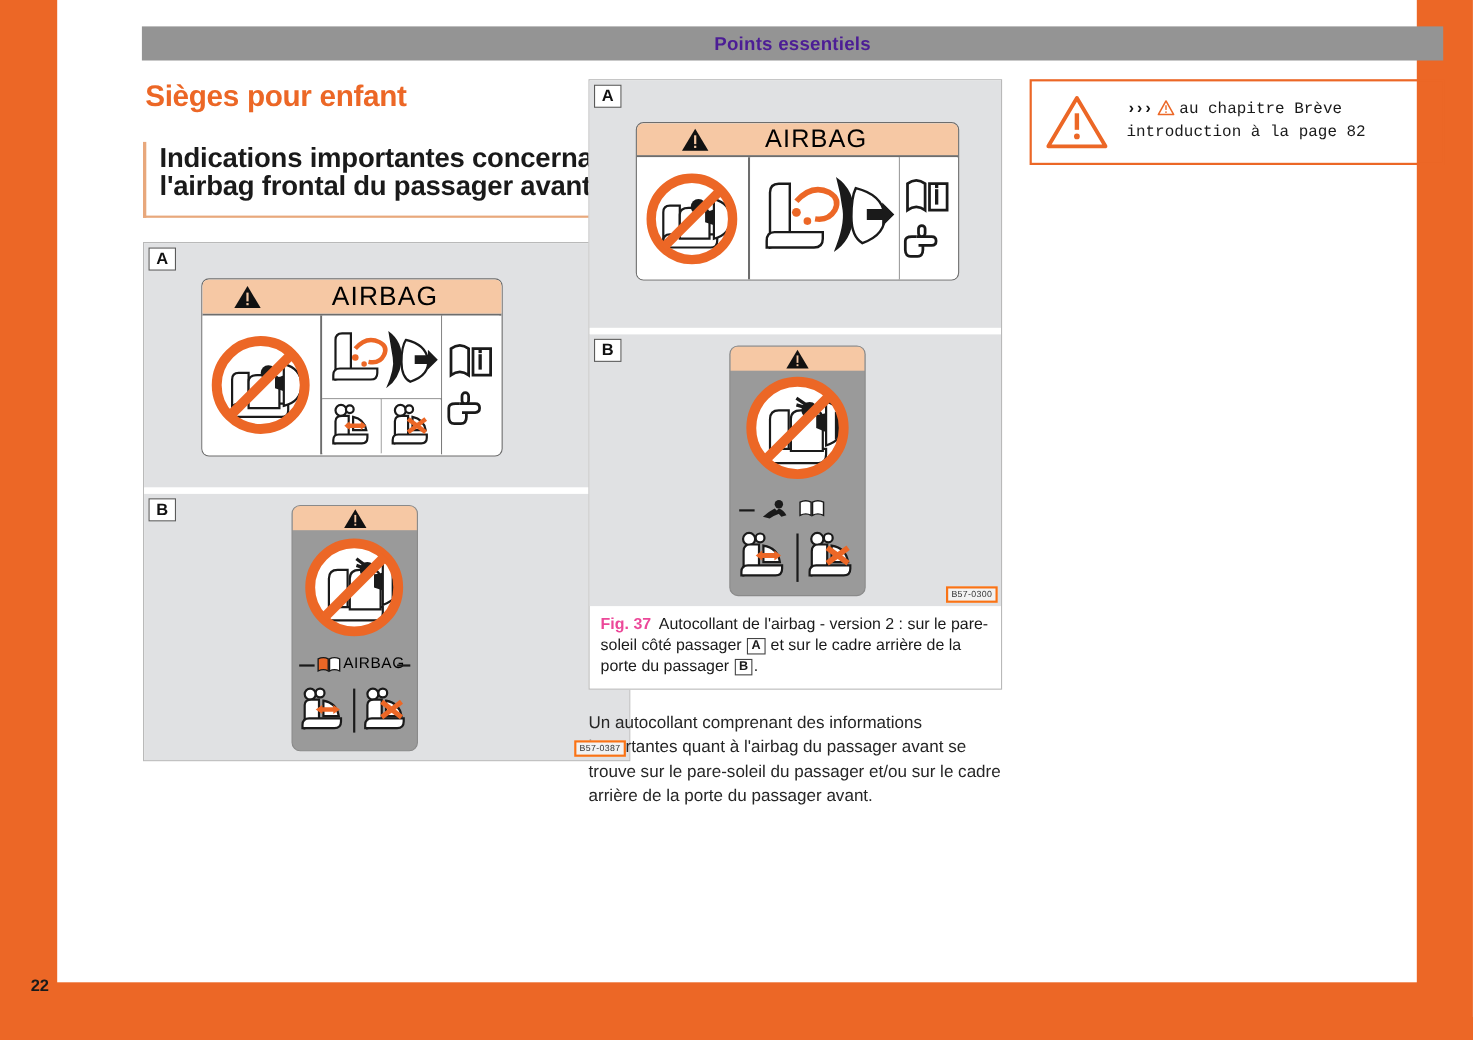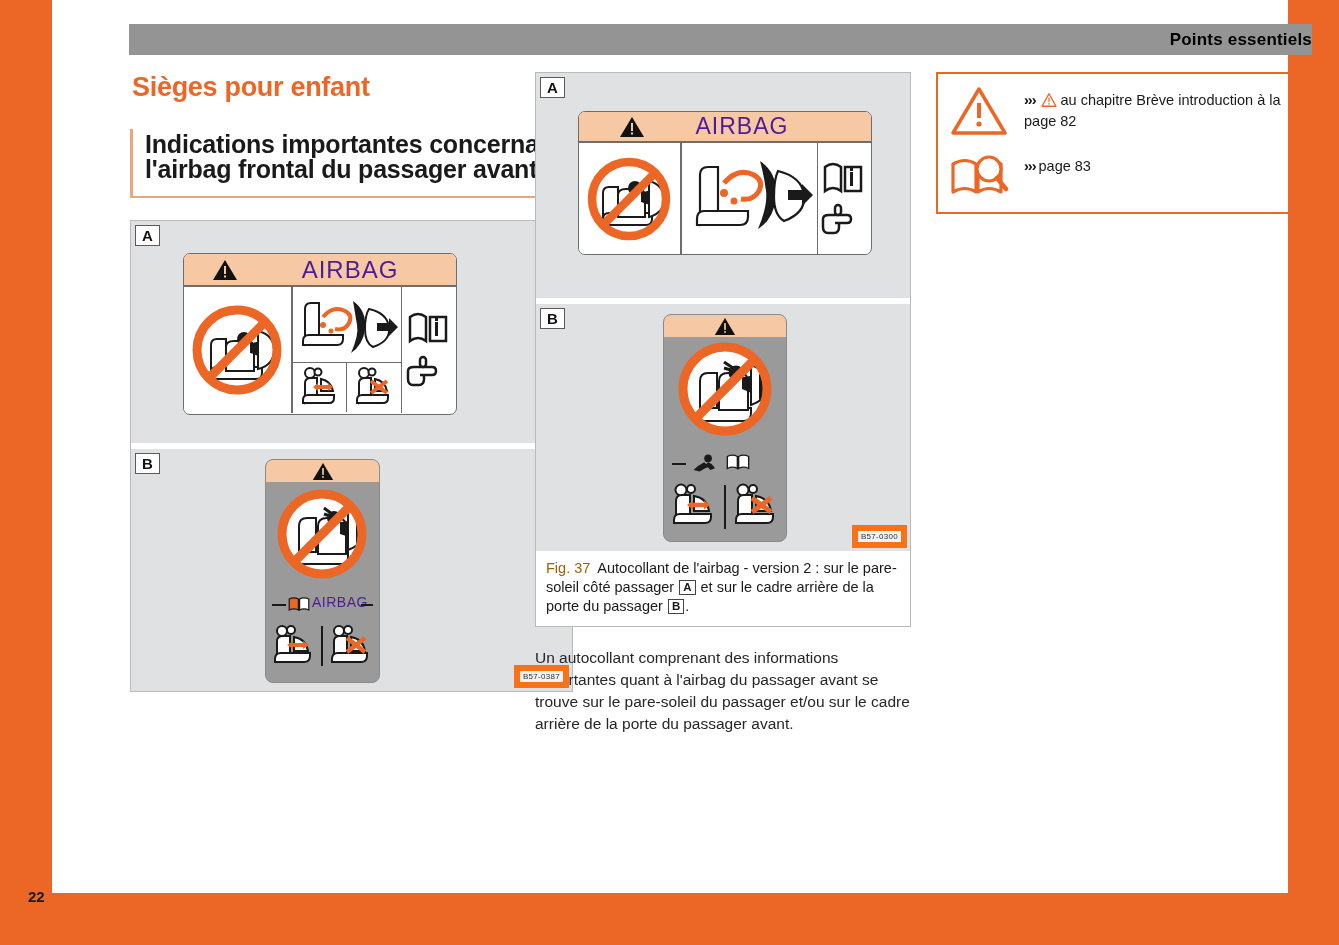--- a/index.html
+++ b/index.html
@@ -20,22 +20,22 @@
     font-size:15px;font-weight:700;color:#1a1a1a;
     letter-spacing:-0.2px;
   }
   
   #header-bar{
     position:absolute;left:77px;top:24px;width:1183px;height:31px;
     background:#949494;
   }
   #header-title{
     position:absolute;left:0;top:0;width:100%;height:31px;
-    line-height:31px;text-align:right;
-    color:#000000;font-size:17px;font-weight:700;letter-spacing:.2px;
+    line-height:31px;text-align:center;
+    color:#4c1d95;font-size:17px;font-weight:700;letter-spacing:.2px;
   }
 
   
   .col{position:absolute;top:72px;}
   #col-left{left:78px;width:443px;}
   #col-mid{left:483px;width:376px;}
   #col-right{left:884px;width:377px;}
 
   
   #chapter-title{
@@ -56,62 +56,62 @@
   .fig-img{position:relative;background:#e0e1e3;overflow:hidden;}
   .fig-split{height:6px;background:#ffffff;}
   .panel-tag{
     position:absolute;left:4px;top:4px;
     background:#ffffff;border:1px solid #5a5a5a;
     font-size:15px;font-weight:700;color:#111;
     padding:0 6px;line-height:19px;height:19px;z-index:6;
   }
   .img-code{
     position:absolute;right:3px;bottom:3px;
-    background:#f2f2f2;border:6px solid #f97316;
+    background:#f2f2f2;border:2px solid #f97316;
     font-family:"Liberation Sans", sans-serif;
     font-size:8px;color:#333;padding:0 3px;line-height:11px;z-index:6;
     letter-spacing:.3px;
   }
   .caption{
     padding:8px 10px 10px 10px;
     font-size:14.5px;line-height:19px;color:#1a1a1a;
   }
-  .caption .fignum{color:#a16207;font-weight:400;margin-right:7px;}
+  .caption .fignum{color:#ec4899;font-weight:700;margin-right:7px;}
   .keybox{
     display:inline-block;border:1px solid #444;padding:0 3px;
     font-size:11.5px;font-weight:700;line-height:13px;
     vertical-align:1px;margin:0 1px;
   }
 
   
   .body-text{
     font-size:15.5px;line-height:22px;color:#262626;margin-top:20px;
   }
 
   
   #ref-box{
     border:2px solid #EC6726;padding:12px 14px 12px 10px;
-    display:flex;flex-direction:column;gap:16px;
+    display:flex;flex-direction:row;gap:16px;font-family:Liberation Mono, monospace;
   }
   .ref-row{display:flex;align-items:flex-start;gap:14px;}
   .ref-icon{width:62px;flex:0 0 62px;display:flex;justify-content:center;}
   .ref-text{font-size:14.5px;line-height:21px;color:#1a1a1a;padding-top:4px;}
   .chev{color:#111;font-weight:700;letter-spacing:-1px;margin-right:3px;}
 
   
   .sticker{position:absolute;}
   .sticker-band{background:#F6C8A4;}
   .st-wrap{border:1.5px solid #6d6d6d;border-radius:7px;overflow:hidden;background:#fff;}
   .cellgrid{display:flex;}
   .cell{background:#ffffff;position:relative;}
   .vdiv{width:1.5px;background:#6d6d6d;}
   .hdiv{height:1.5px;background:#6d6d6d;}
   .airbag-word{
     font-family:"Liberation Sans", sans-serif;
-    font-weight:400;color:#4c1d95;text-align:center;
+    font-weight:400;color:#000000;text-align:center;
   }
   .vert-sticker{
     border:1.5px solid #8a8a8a;border-radius:8px;background:#9a9a9a;overflow:hidden;
   }
 </style>
 </head>
 <body>
 
 <div id="page">
 
@@ -455,32 +455,19 @@
         </div>
         <div class="ref-text">
           <span class="chev">›››</span><svg width="16" height="14" viewBox="0 0 20 18" style="vertical-align:-2px;margin:0 4px 0 2px;">
               <polygon points="10,1 19,17 1,17" fill="none" stroke="#EC6726" stroke-width="1.8" stroke-linejoin="round"></polygon>
               <rect x="9.2" y="6" width="1.6" height="5.5" fill="#EC6726"></rect>
               <circle cx="10" cy="14" r="1" fill="#EC6726"></circle>
             </svg><span>au chapitre Brève introduction à la page 82</span>
         </div>
       </div>
 
-      <div class="ref-row">
-        <div class="ref-icon">
-          <svg width="60" height="48" viewBox="0 0 60 48">
-            <path d="M4 12 Q16 5 27 12 L27 40 Q16 33 4 40 Z" fill="none" stroke="#EC6726" stroke-width="3.2" stroke-linejoin="round"></path>
-            <path d="M29 12 Q40 5 52 12 L52 40 Q40 33 29 40 Z" fill="none" stroke="#EC6726" stroke-width="3.2" stroke-linejoin="round"></path>
-            <circle cx="40" cy="17" r="12" fill="#ffffff" stroke="#EC6726" stroke-width="3.2"></circle>
-            <line x1="48" y1="26" x2="57" y2="37" stroke="#EC6726" stroke-width="4.5" stroke-linecap="round"></line>
-          </svg>
-        </div>
-        <div class="ref-text">
-          <span class="chev">›››</span><span>page 83</span>
-        </div>
-      </div>
 
     </div>
   </div>
 
 </div>
 
 <div id="page-number">22</div>
 
 </body></html>

